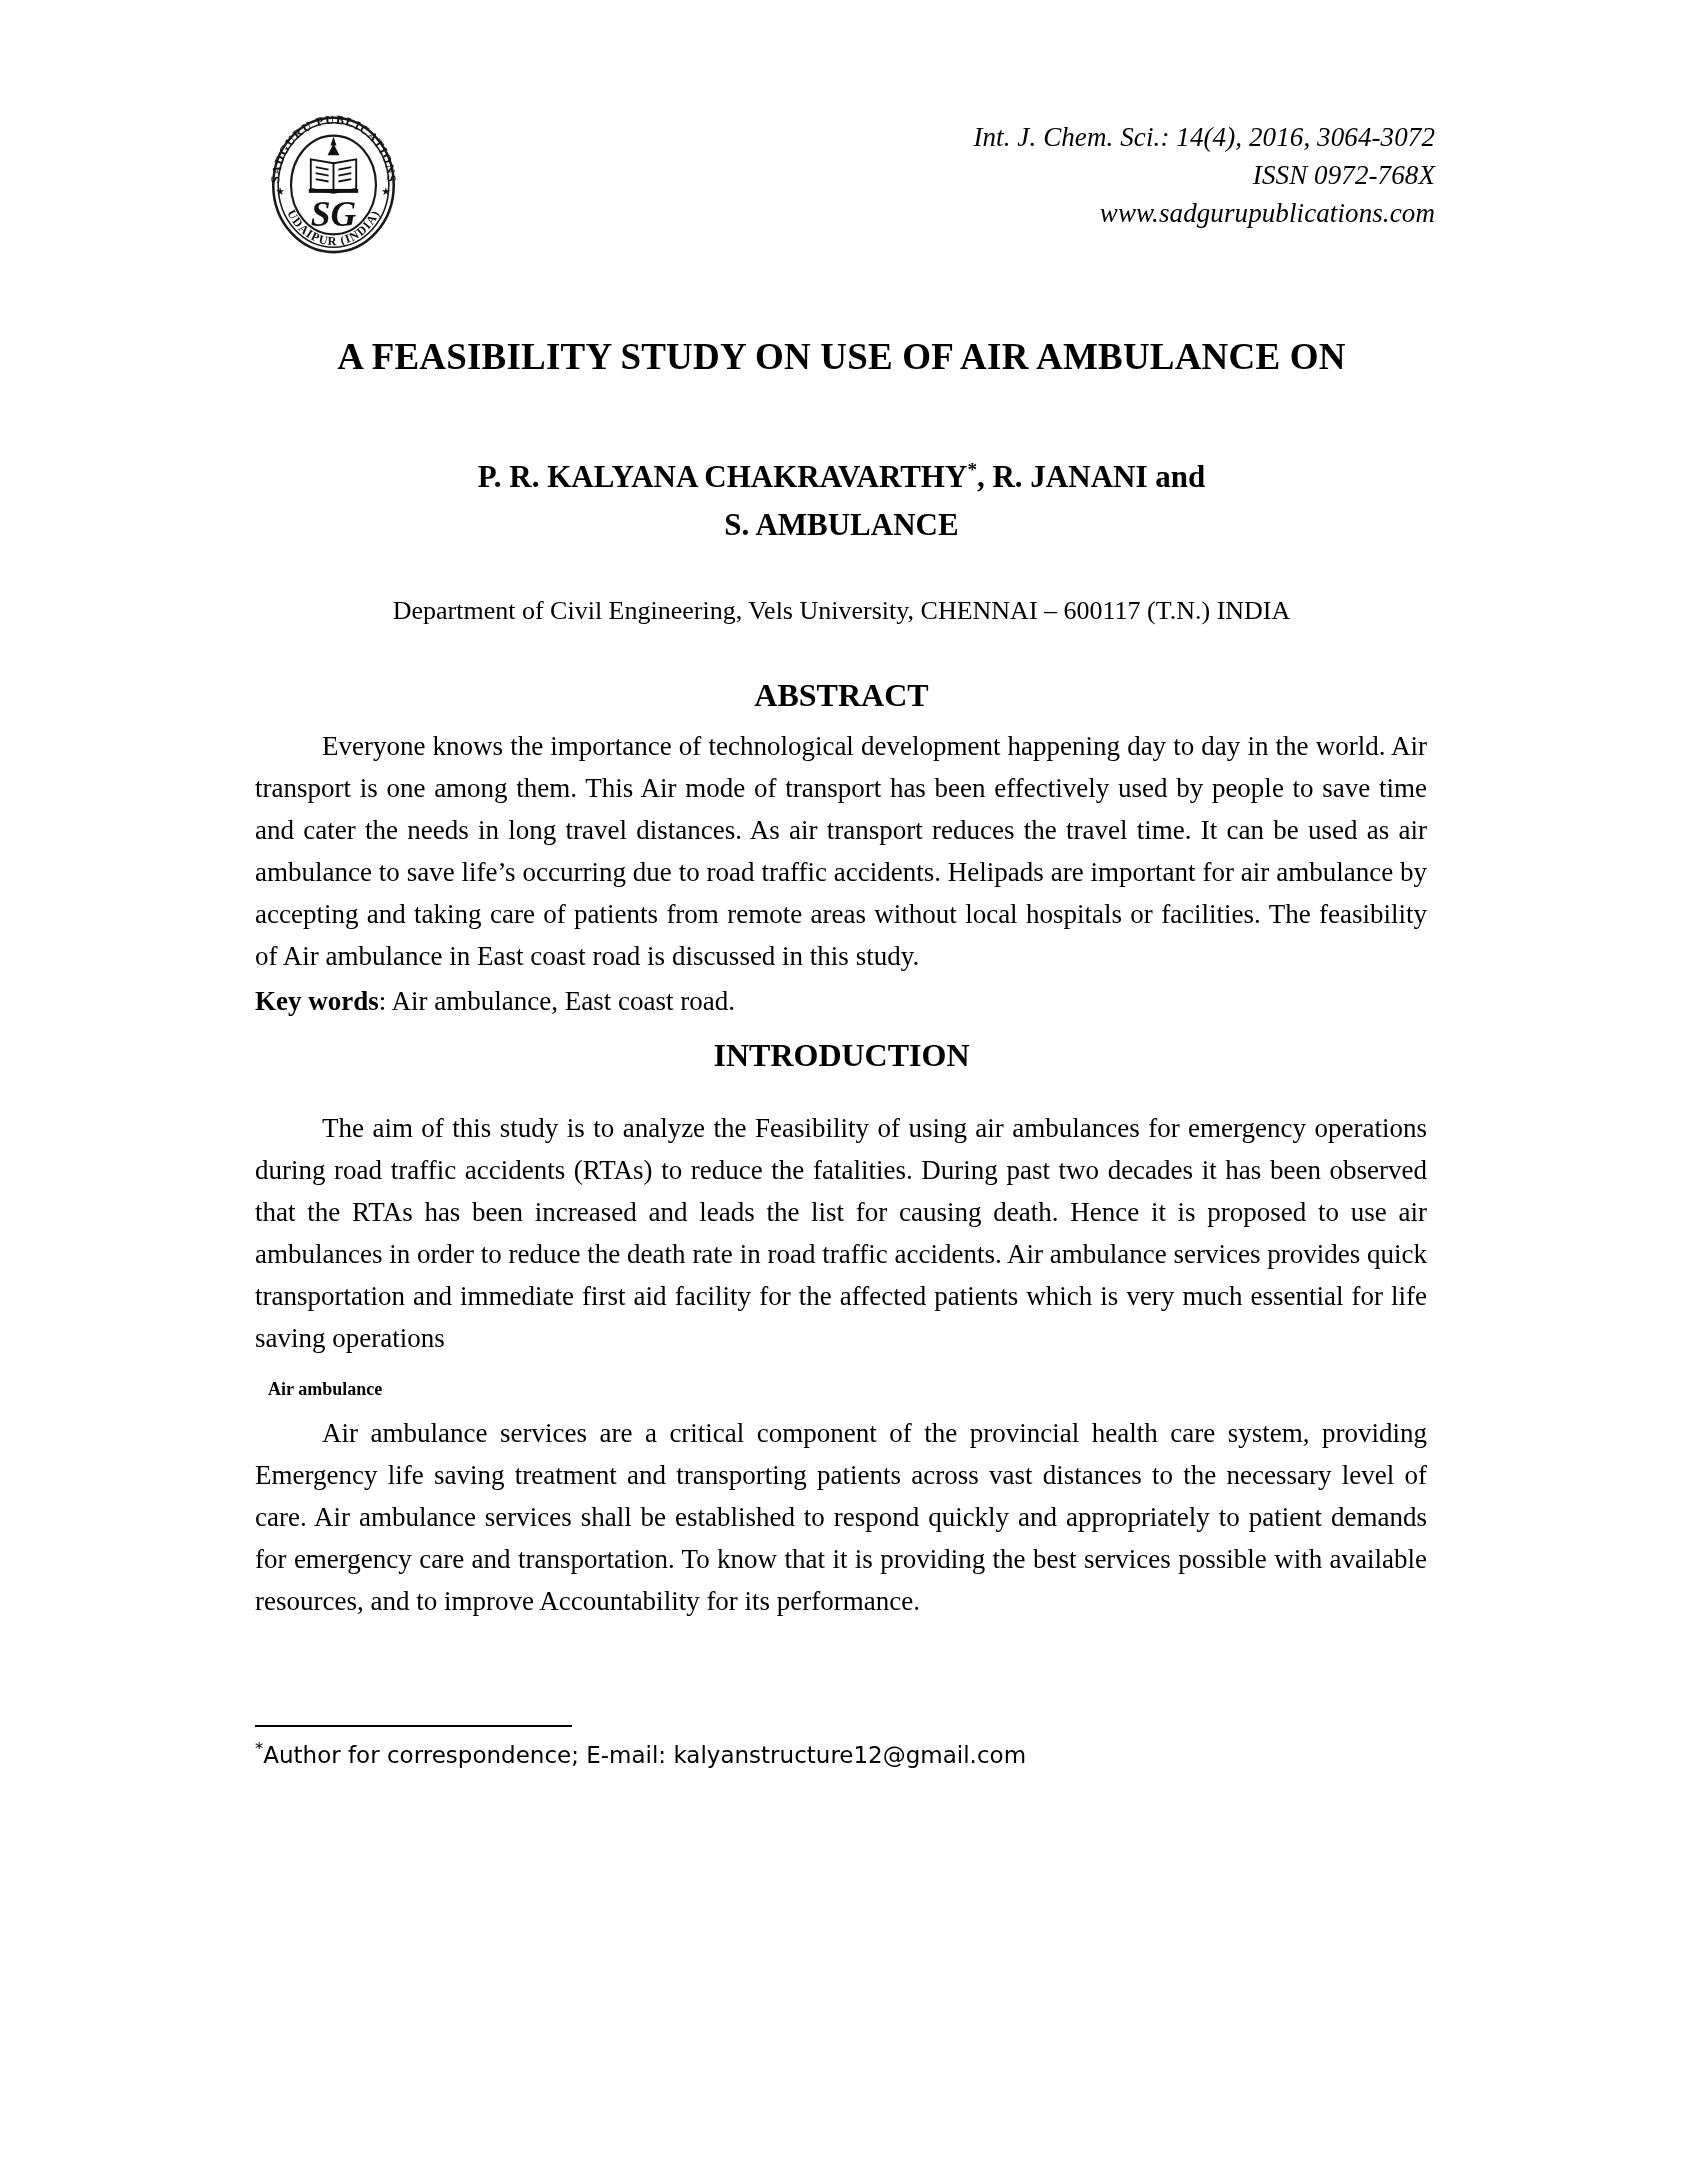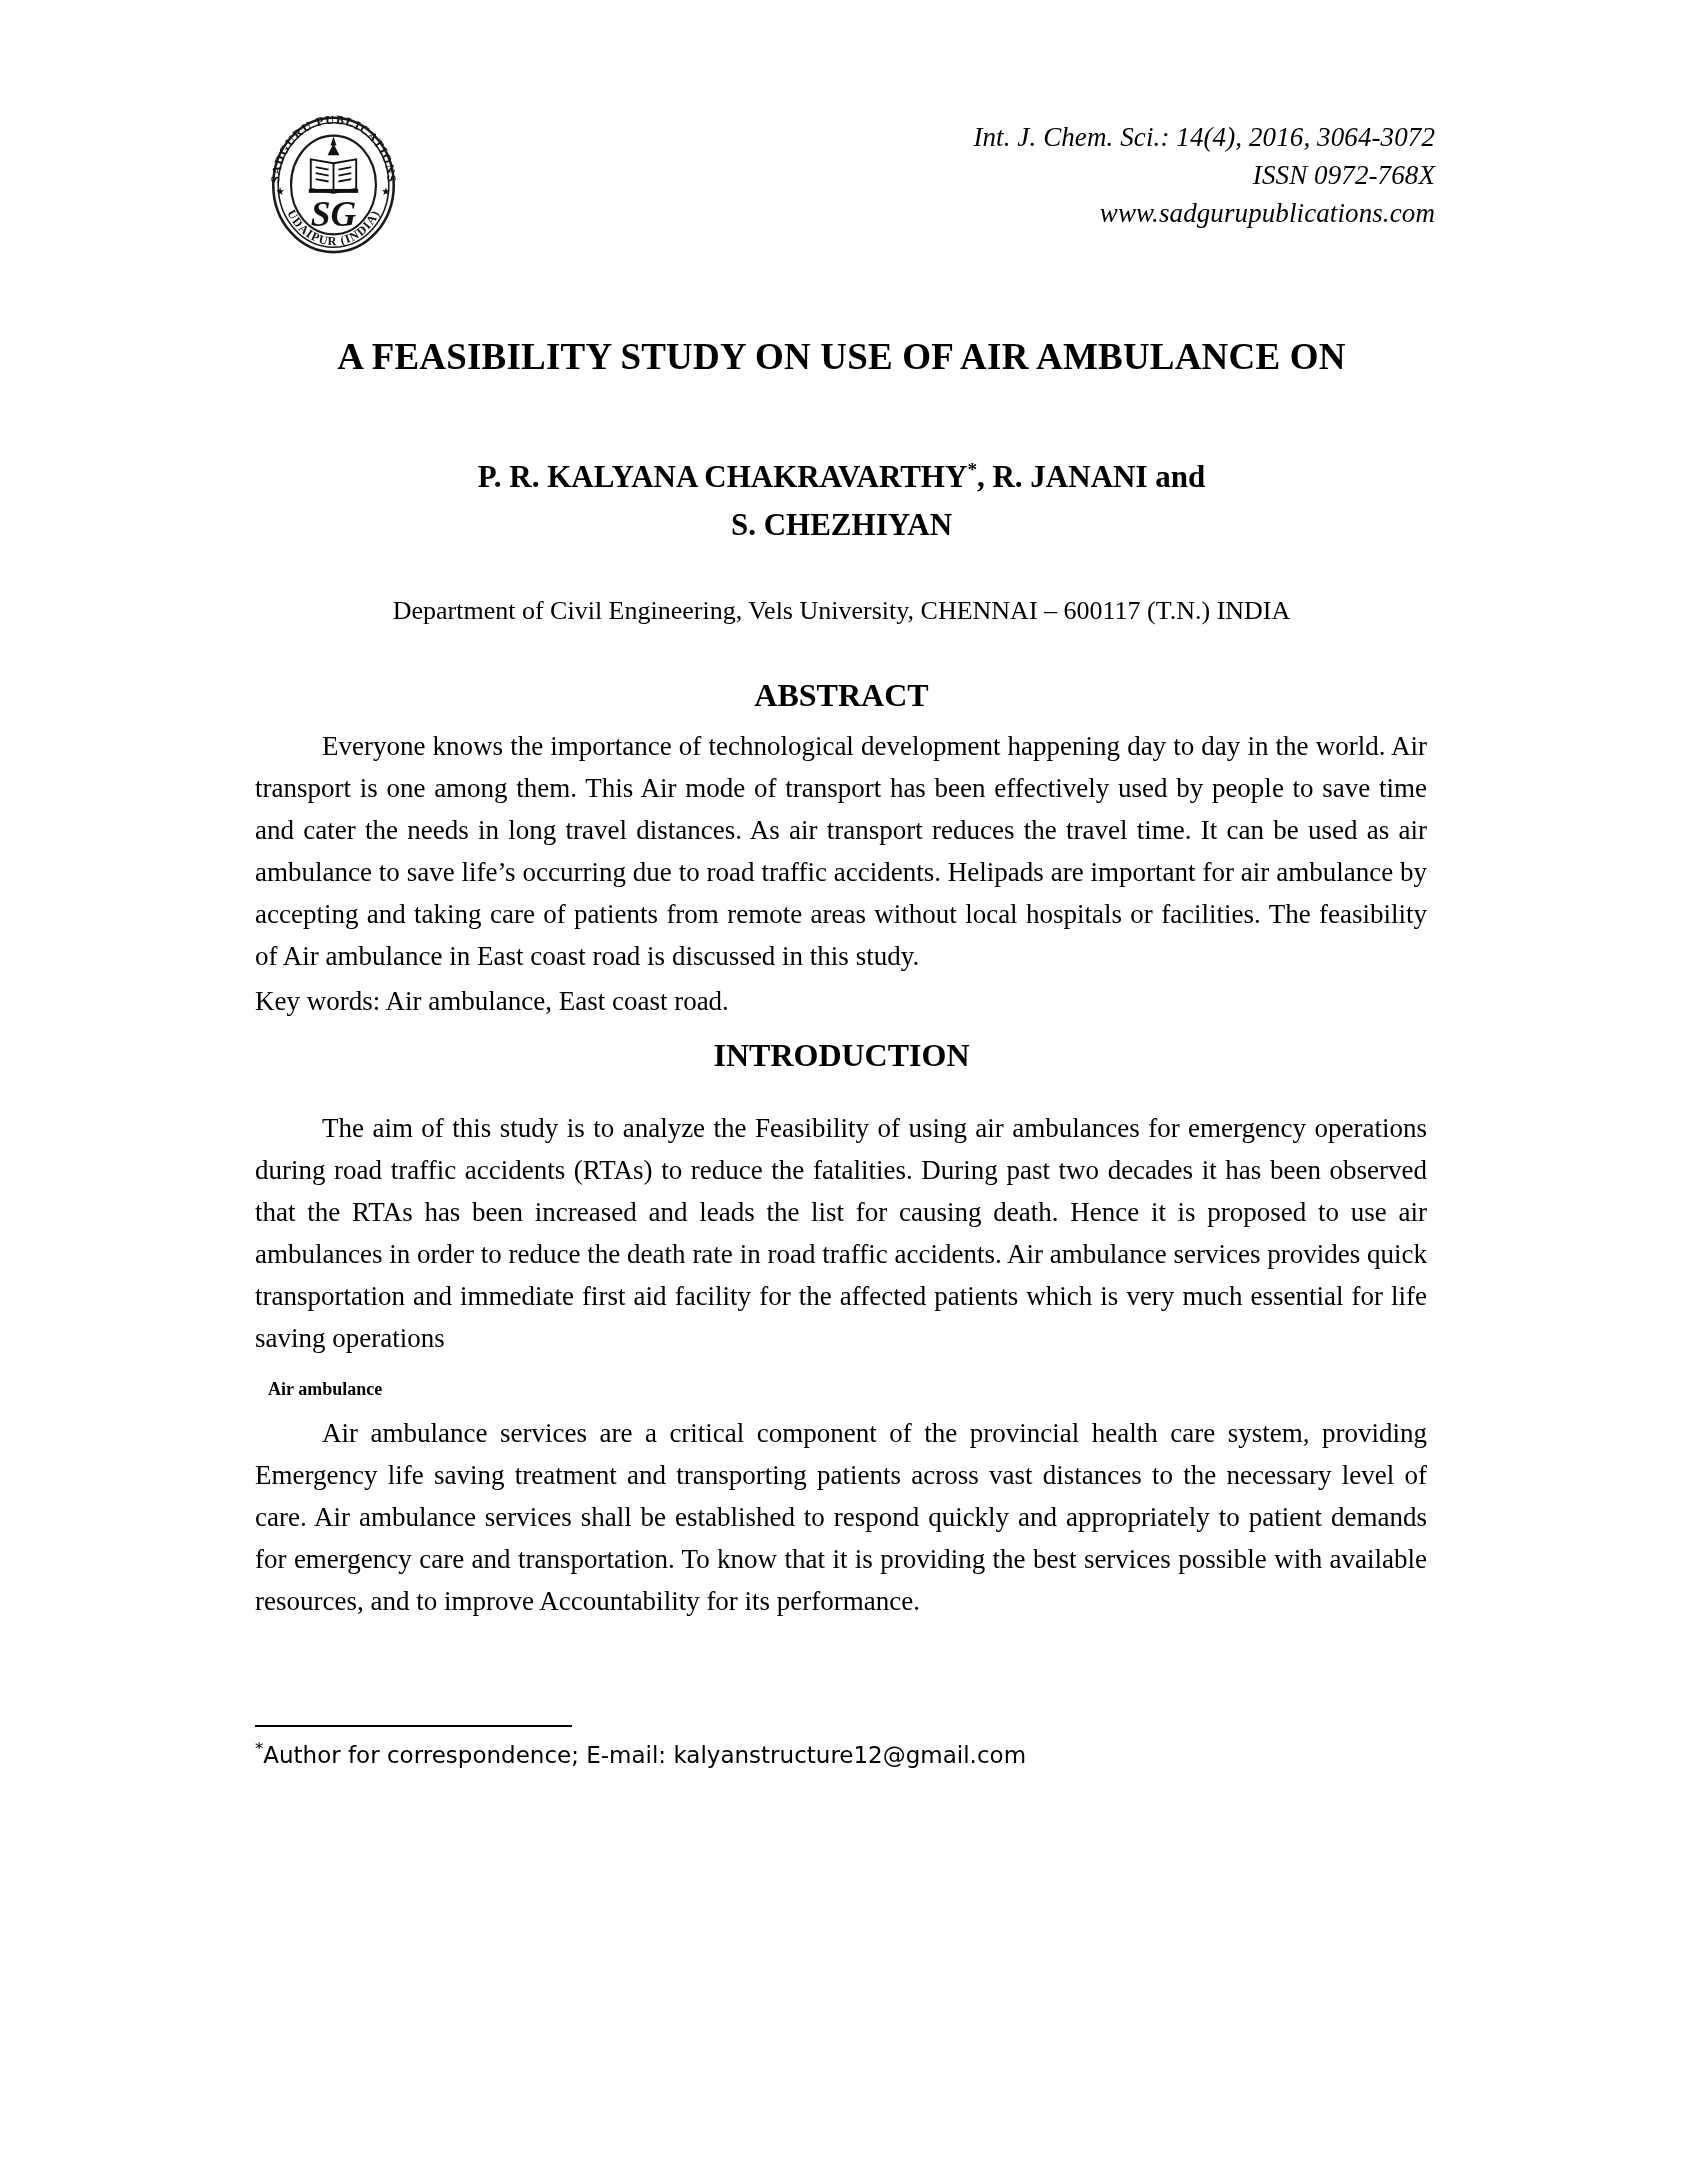--- a/index.html
+++ b/index.html
@@ -128,21 +128,21 @@
     text-justify: inter-word;
     hyphens: none;
   }
   .para.indent { text-indent: 67px; }
 
   #abstract-para { top: 725px; }
   #keywords-line {
     top: 980px;
     text-align: left;
   }
-  #keywords-line .kw-label { font-weight: normal; }
+  #keywords-line .kw-label { font-weight: bold; }
   #intro-para { top: 1107px; }
   #air-ambulance-para { top: 1412px; }
 
   
   .footnote-rule {
     position: absolute;
     left: 255px;
     top: 1725px;
     width: 317px;
     height: 0;
@@ -216,21 +216,21 @@
       <div>www.sadgurupublications.com</div>
     </div>
   </div>
 
   <div class="title">
     <div>A FEASIBILITY STUDY ON USE OF AIR AMBULANCE ON</div>
   </div>
 
   <div class="authors">
     <div><span>P. R. KALYANA CHAKRAVARTHY</span><sup>*</sup><span>, R. JANANI and</span></div>
-    <div>S. CHEZHIYAN</div>
+    <div>S. AMBULANCE</div>
   </div>
 
   <div class="affiliation">Department of Civil Engineering, Vels University, CHENNAI – 600117 (T.N.) INDIA</div>
 
   <div class="section-heading" id="abstract-heading">ABSTRACT</div>
   <div class="para indent" id="abstract-para">Everyone knows the importance of technological development happening day to day in the world. Air transport is one among them. This Air mode of transport has been effectively used by people to save time and cater the needs in long travel distances. As air transport reduces the travel time. It can be used as air ambulance to save life’s occurring due to road traffic accidents. Helipads are important for air ambulance by accepting and taking care of patients from remote areas without local hospitals or facilities. The feasibility of Air ambulance in East coast road is discussed in this study.</div>
 
   <div class="para" id="keywords-line"><span class="kw-label">Key words</span><span>: Air ambulance, East coast road.</span></div>
 
   <div class="section-heading" id="introduction-heading">INTRODUCTION</div>

